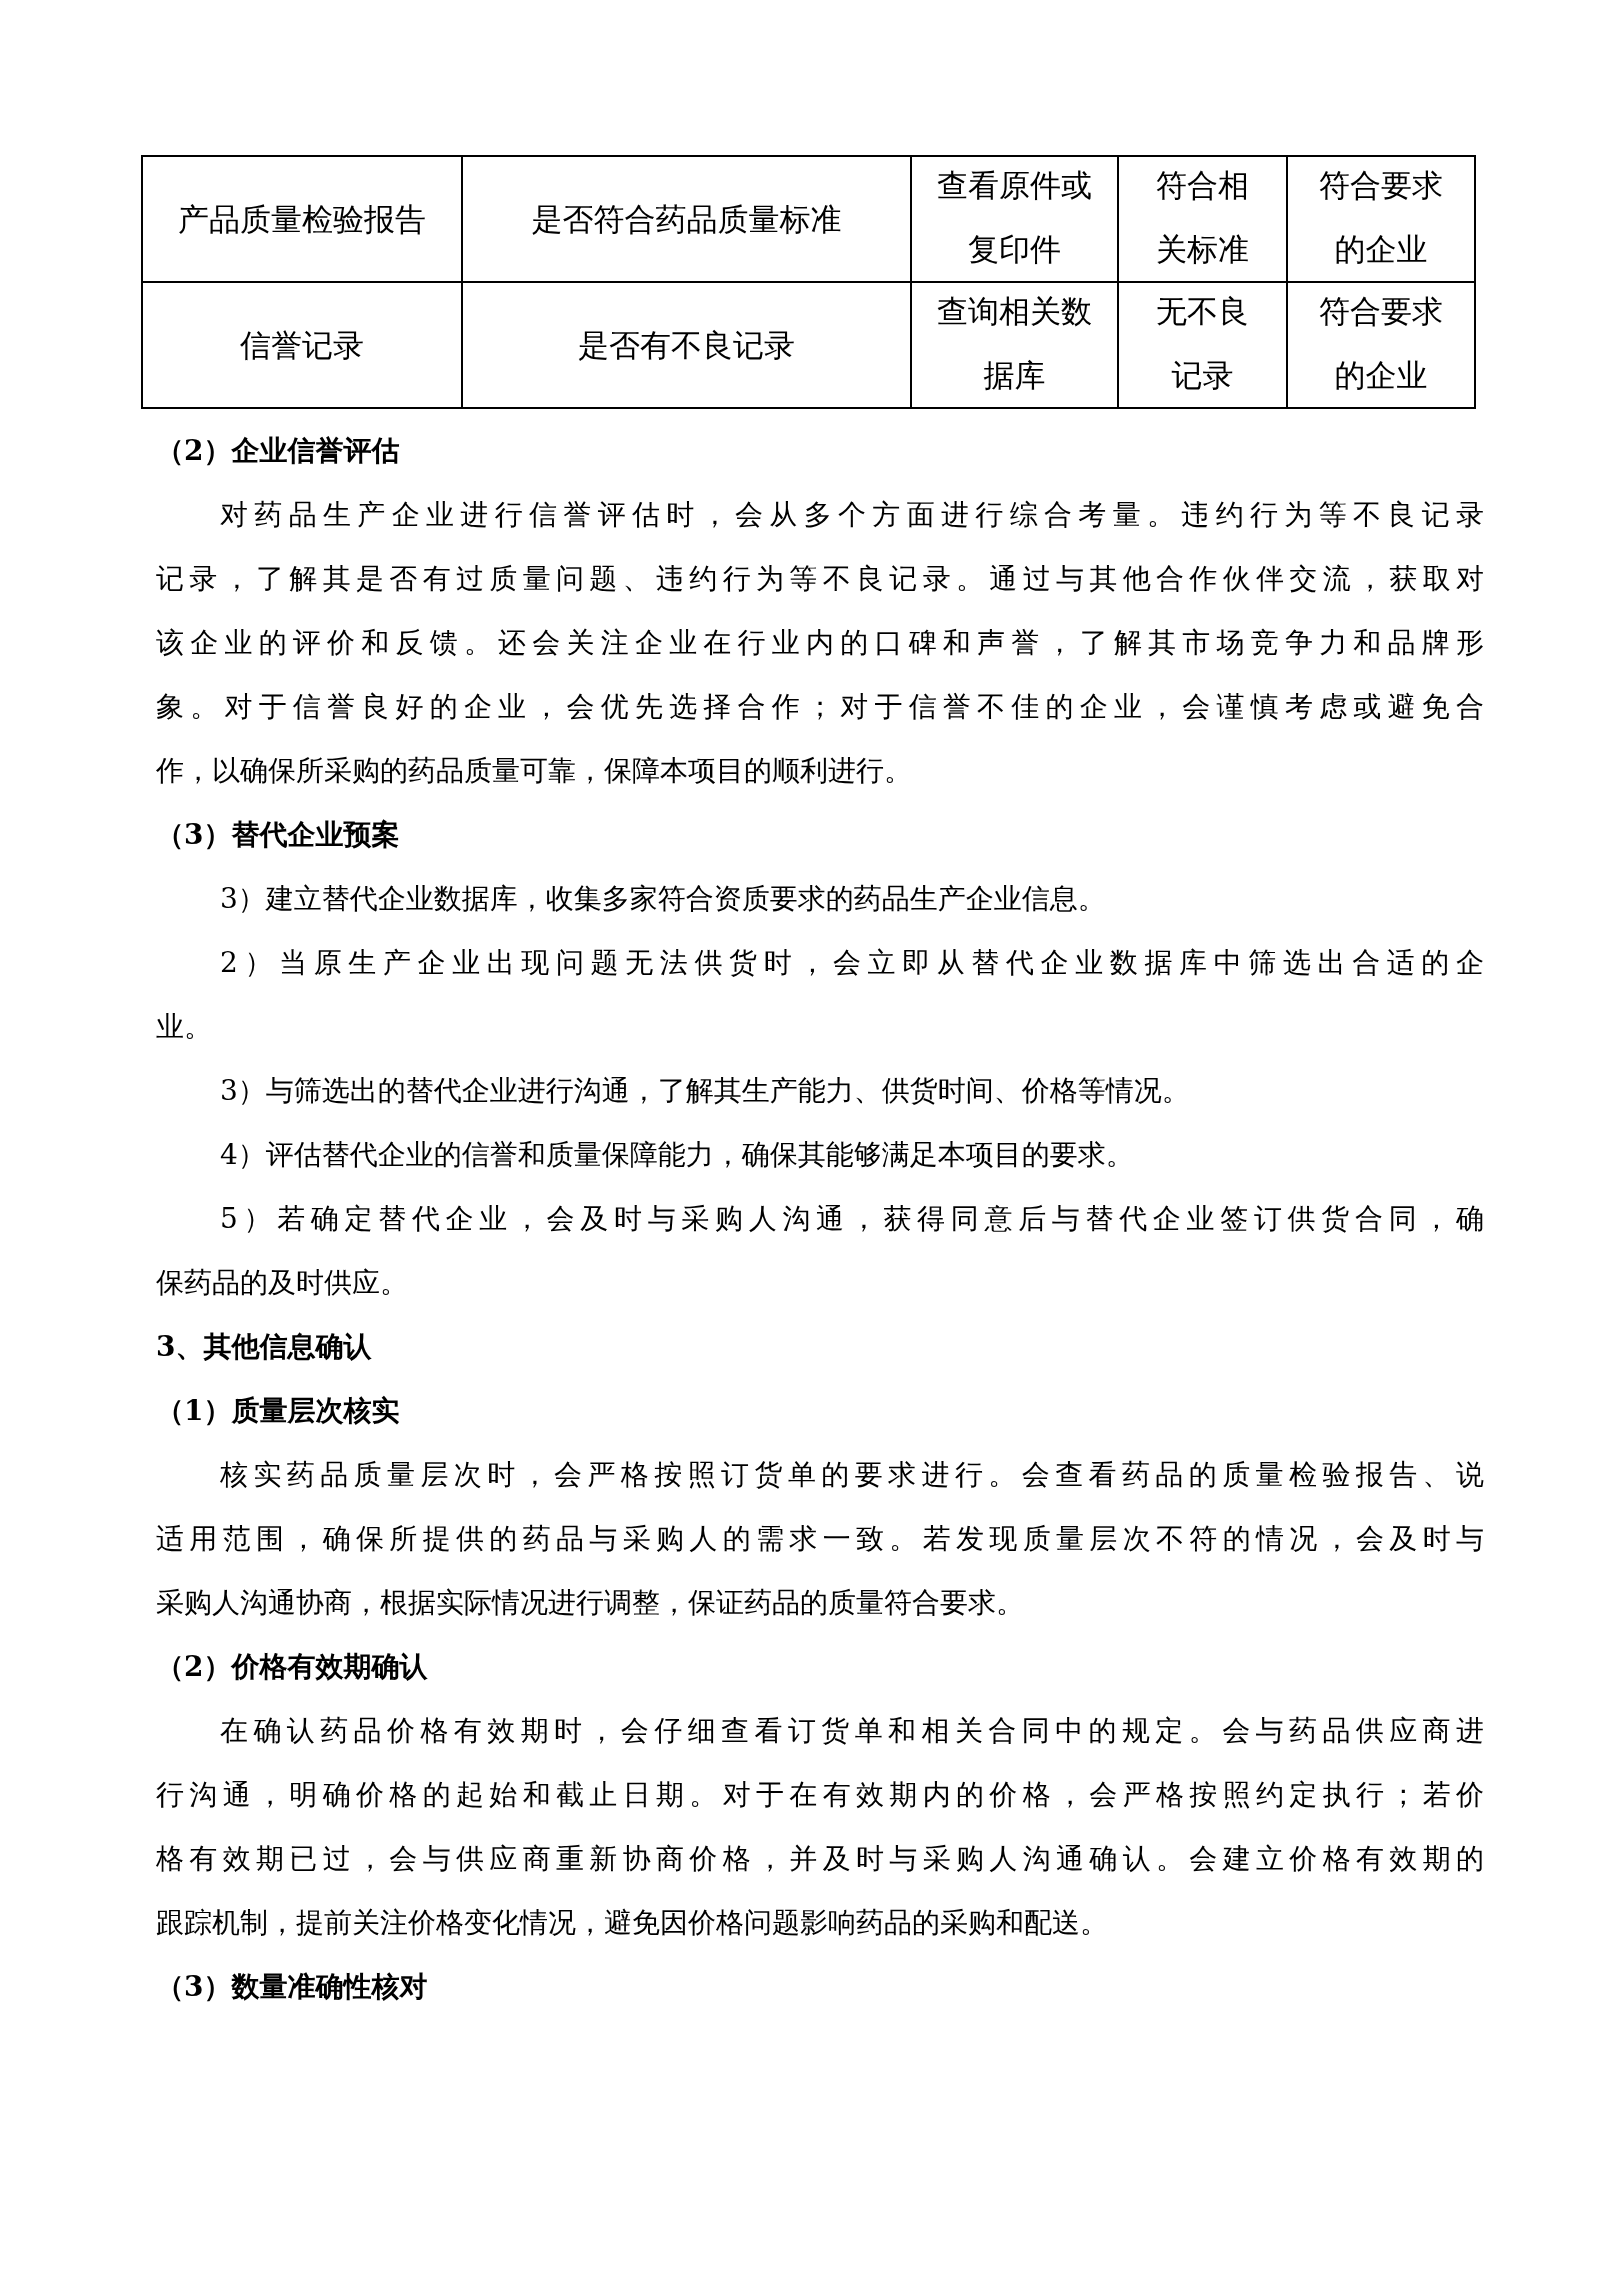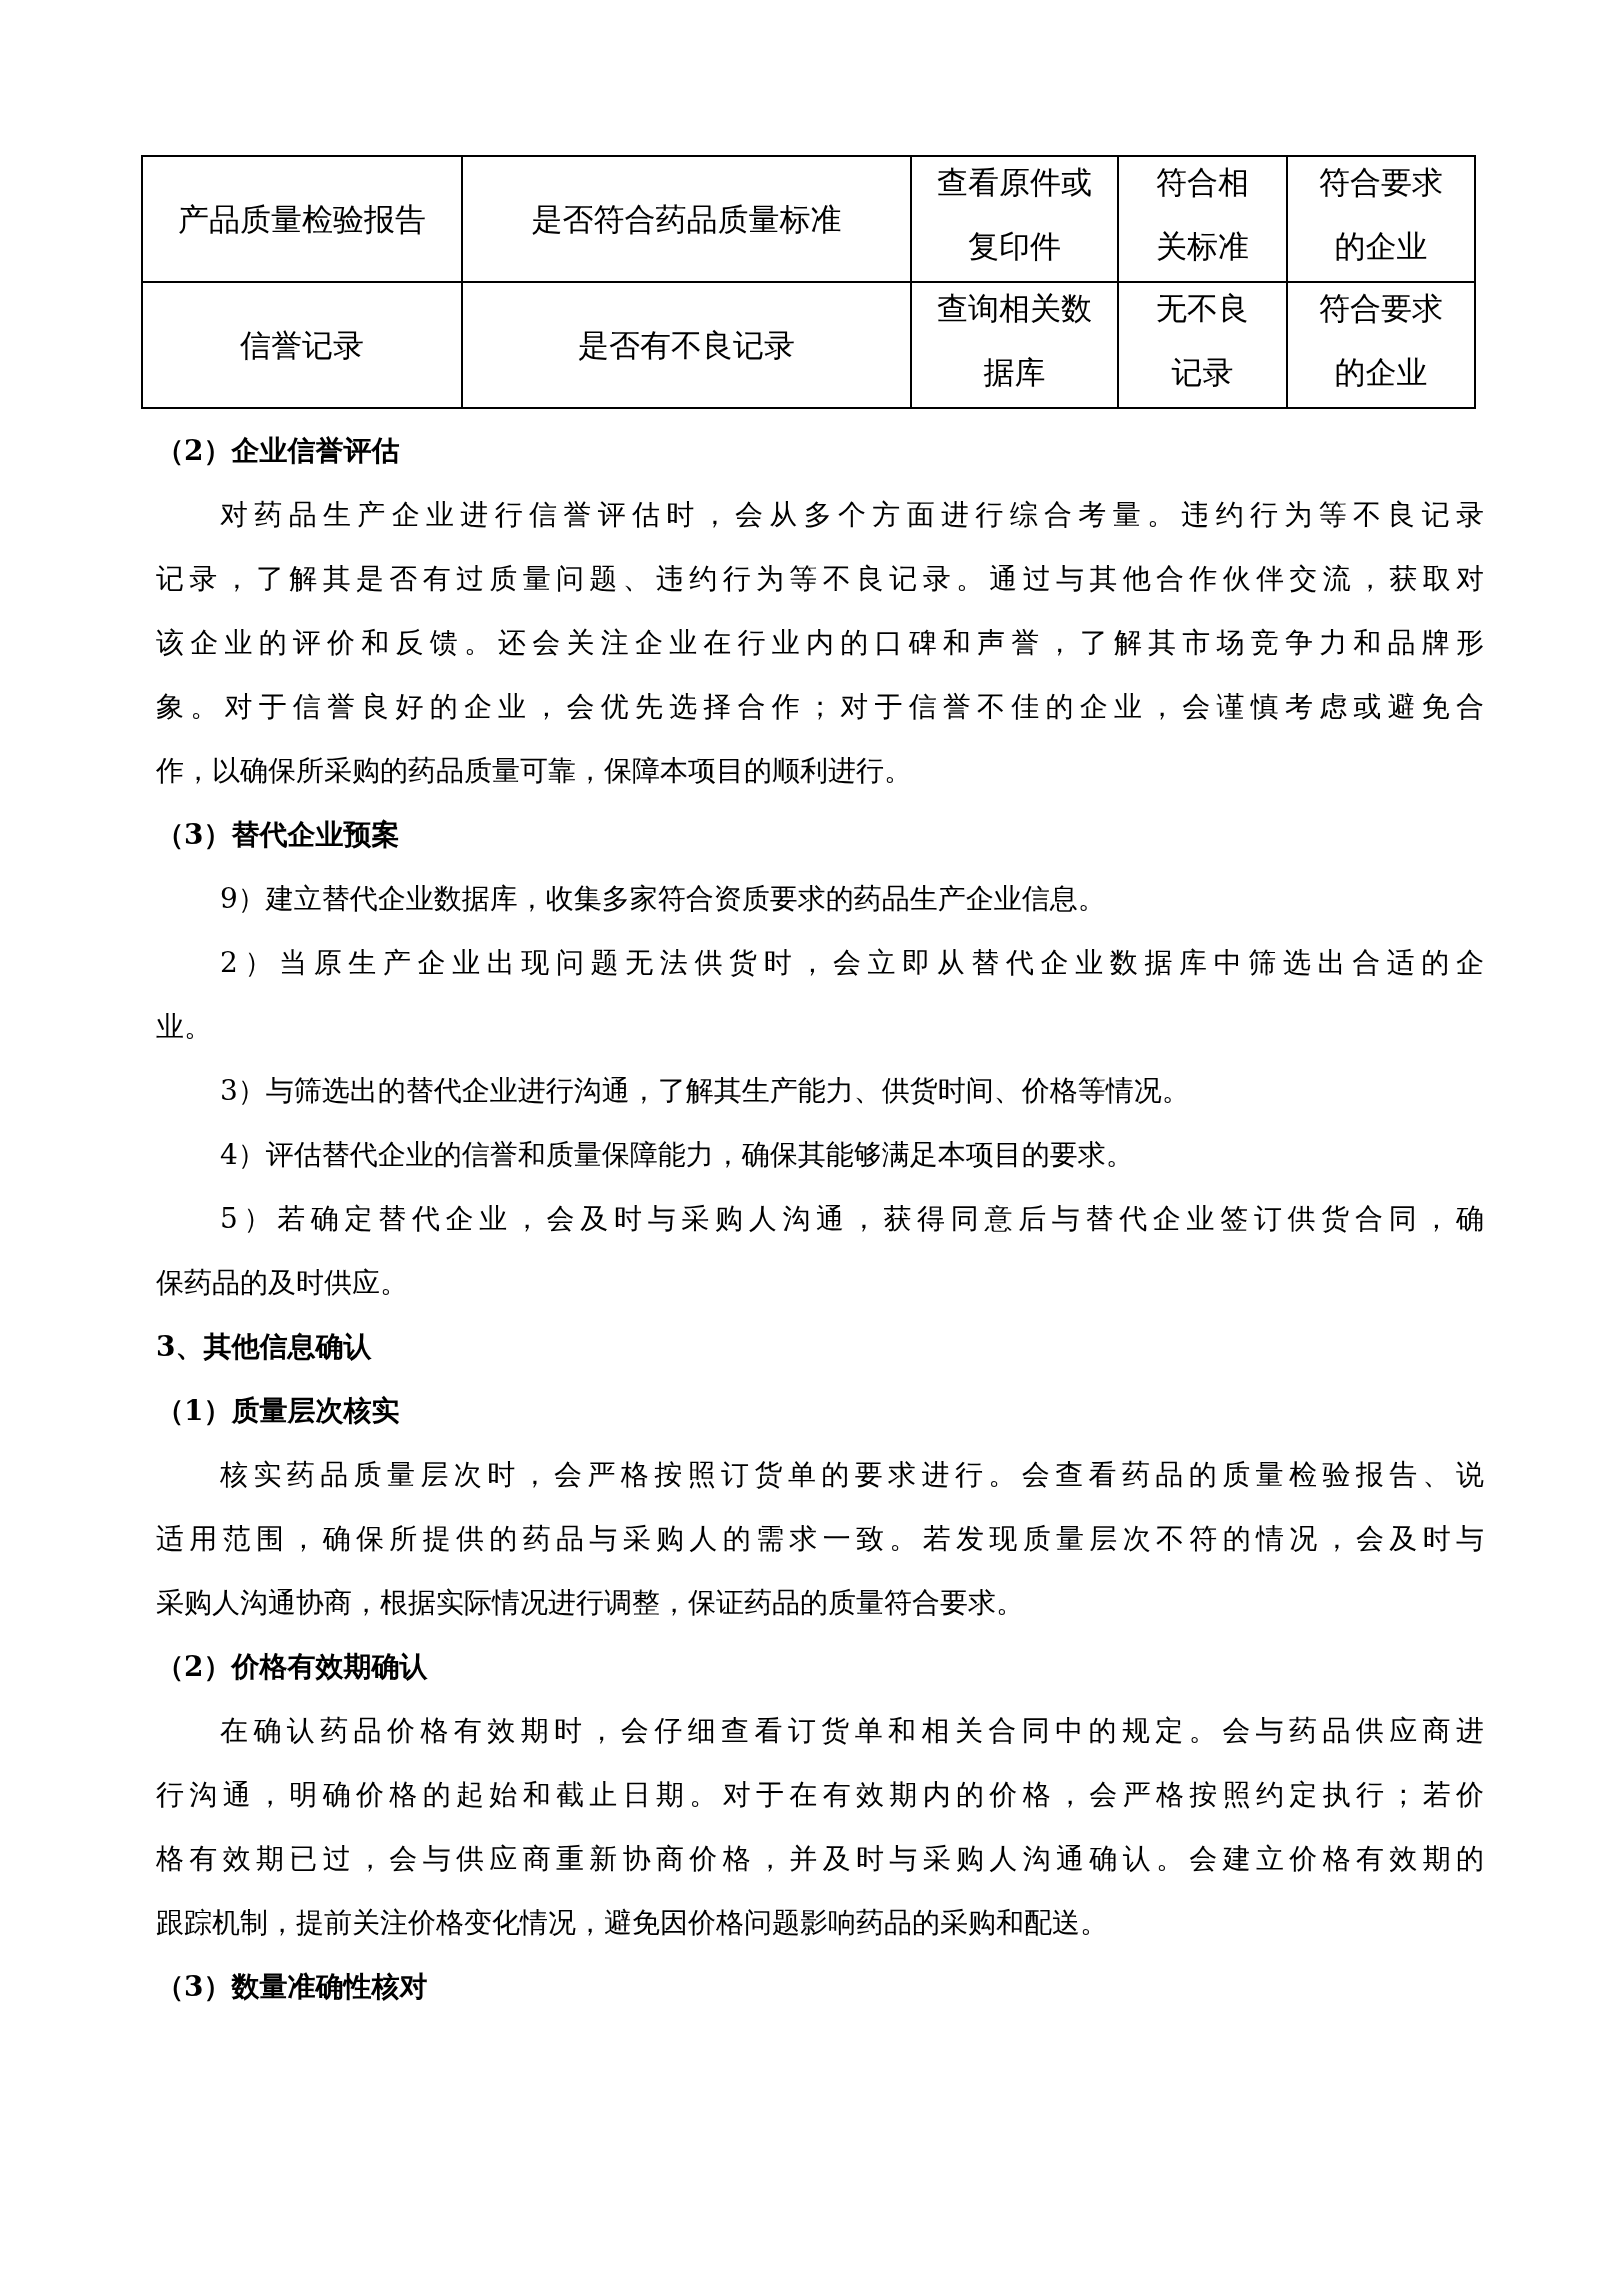--- a/index.html
+++ b/index.html
@@ -10,21 +10,21 @@
   table.spec { position: absolute; left: 141px; top: 155px; width: 1333px;
                border-collapse: collapse; table-layout: fixed; }
   table.spec td { border: 2px solid #000; text-align: center; vertical-align: middle;
                   font-size: 31px; line-height: 64px; padding: 0; height: 124px; }
   table.spec col.w1 { width: 320px; }
   table.spec col.w2 { width: 449px; }
   table.spec col.w3 { width: 207px; }
   table.spec col.w4 { width: 169px; }
   table.spec col.w5 { width: 188px; }
   .cell-line { display: block; height: 64px; line-height: 64px; white-space: nowrap; }
-  .cell-multi { display: block; margin-top: -3.9px; font-family: Liberation Mono, monospace; }
+  .cell-multi { display: block; margin-top: -3.9px; }
 
   .body-text { position: absolute; left: 156px; top: 419px; width: 1328px;
                font-size: 28px; line-height: 64px; }
   .body-text .line { display: block; height: 64px; white-space: nowrap; overflow: visible; }
   .h { font-weight: bold; }
   .indent { padding-left: 64px; }
   .just { text-align: justify; text-align-last: justify; }
 </style>
 </head>
 <body>
@@ -99,21 +99,21 @@
     <span class="line h">（2）企业信誉评估</span>
 
     <span class="line indent just">对药品生产企业进行信誉评估时，会从多个方面进行综合考量。违约行为等不良记录</span>
     <span class="line just">记录，了解其是否有过质量问题、违约行为等不良记录。通过与其他合作伙伴交流，获取对</span>
     <span class="line just">该企业的评价和反馈。还会关注企业在行业内的口碑和声誉，了解其市场竞争力和品牌形</span>
     <span class="line just">象。对于信誉良好的企业，会优先选择合作；对于信誉不佳的企业，会谨慎考虑或避免合</span>
     <span class="line">作，以确保所采购的药品质量可靠，保障本项目的顺利进行。</span>
 
     <span class="line h">（3）替代企业预案</span>
 
-    <span class="line indent">9）建立替代企业数据库，收集多家符合资质要求的药品生产企业信息。</span>
+    <span class="line indent">3）建立替代企业数据库，收集多家符合资质要求的药品生产企业信息。</span>
     <span class="line indent just">2）当原生产企业出现问题无法供货时，会立即从替代企业数据库中筛选出合适的企</span>
     <span class="line">业。</span>
     <span class="line indent">3）与筛选出的替代企业进行沟通，了解其生产能力、供货时间、价格等情况。</span>
     <span class="line indent">4）评估替代企业的信誉和质量保障能力，确保其能够满足本项目的要求。</span>
     <span class="line indent just">5）若确定替代企业，会及时与采购人沟通，获得同意后与替代企业签订供货合同，确</span>
     <span class="line">保药品的及时供应。</span>
 
     <span class="line h">3、其他信息确认</span>
 
     <span class="line h">（1）质量层次核实</span>

